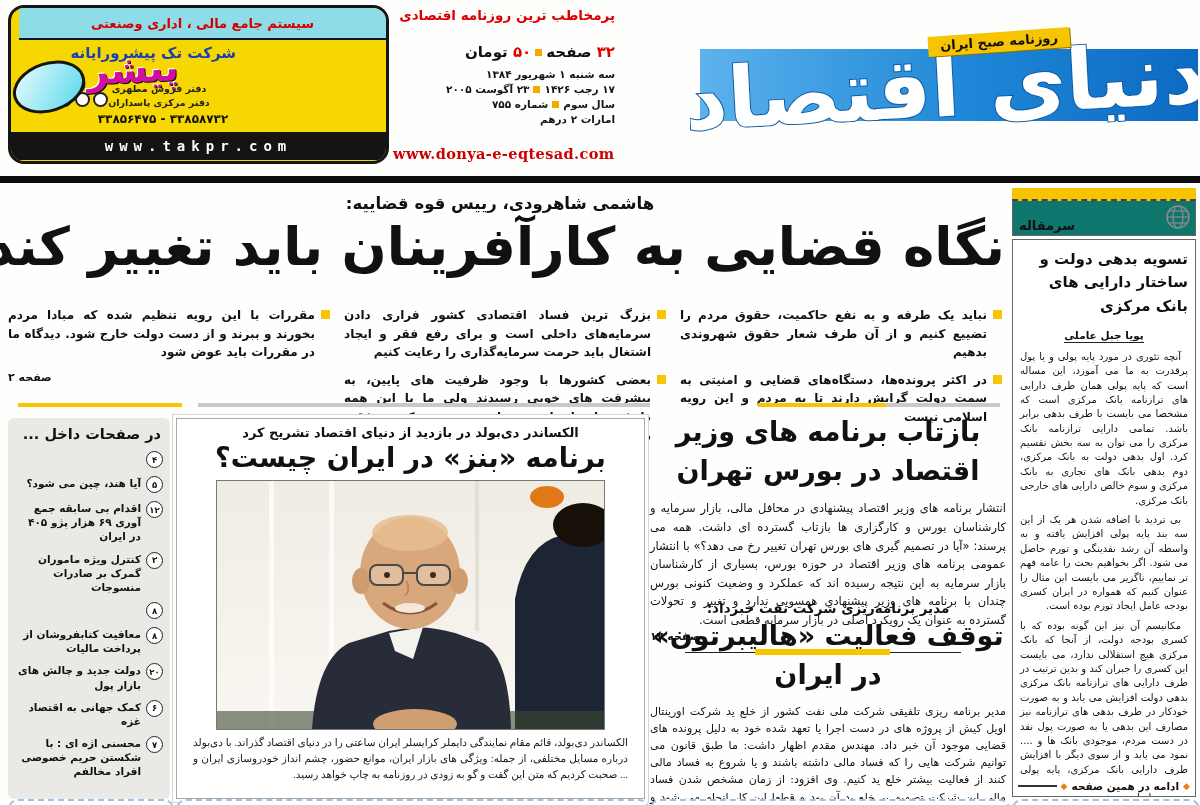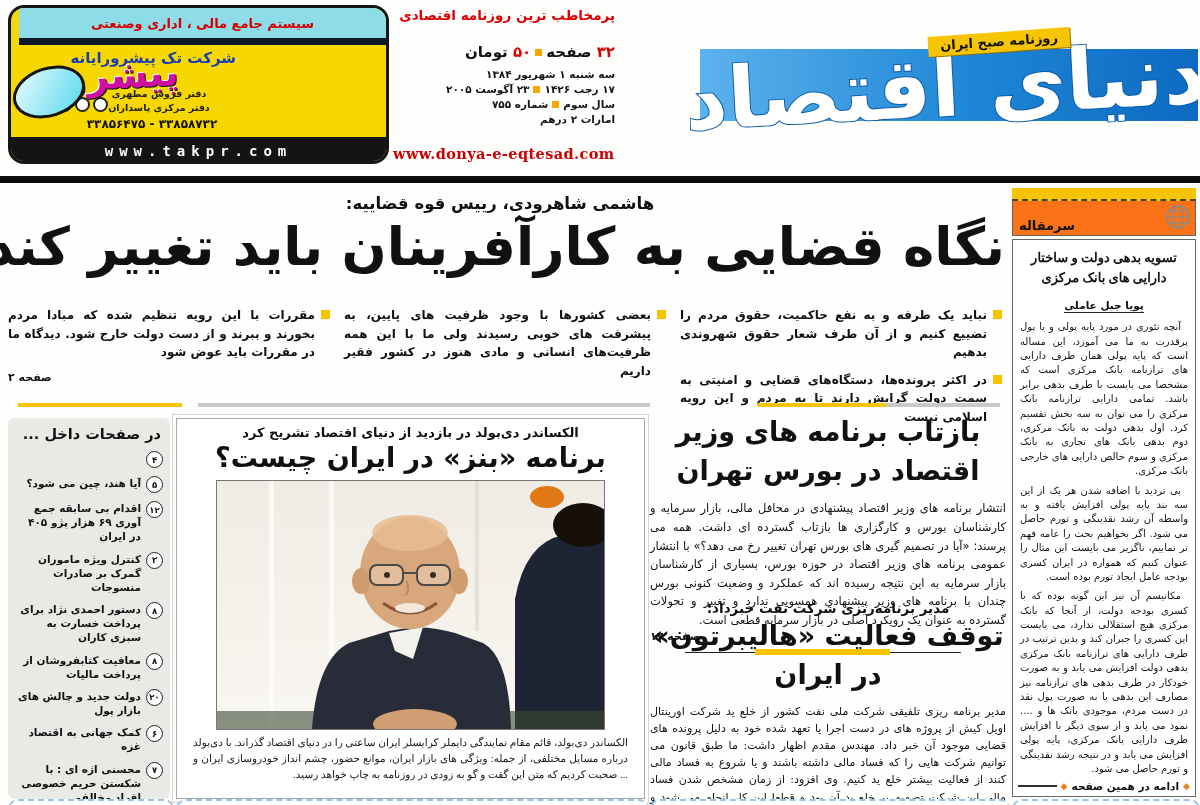--- a/index.html
+++ b/index.html
@@ -7,32 +7,32 @@
     width:1200px;height:805px;position:relative;overflow:hidden;
     background:#fefefc;font-family:"DejaVu Sans",sans-serif;
     direction:rtl;color:#111;
   }
   .abs{position:absolute;}
 
   
   .ad-box{left:8px;top:5px;width:375px;height:153px;border:3px solid #151515;
     border-radius:16px;overflow:hidden;background:#f6d800;direction:rtl;}
   .ad-strip{height:30px;background:#8edce8;display:flex;align-items:center;justify-content:center;
-    color:#d40000;font-weight:bold;font-size:13px;border-bottom:7px solid #0f172a;margin-left:8px;}
+    color:#d40000;font-weight:bold;font-size:13px;border-bottom:2px solid #0f172a;margin-left:8px;}
   .ad-body{position:relative;height:92px;}
   .ad-company{position:absolute;right:150px;top:4px;color:#1a3fae;font-weight:bold;font-size:15px;}
   .ad-logo{position:absolute;left:52px;top:8px;color:#cf0f9f;font-weight:bold;font-size:38px;
     text-shadow:1px 1px 0 #111, -1px -1px 0 #fff;transform:rotate(-3deg);}
   .ad-dots{position:absolute;left:46px;top:52px;display:flex;gap:3px;}
   .ad-dots i{width:11px;height:11px;border:2px solid #222;border-radius:50%;background:#fff;display:block;}
   .ad-ellipse{position:absolute;right:300px;top:22px;width:68px;height:44px;border:3px solid #151515;
     border-radius:50%;background:linear-gradient(135deg,#eafcff,#57d8ea);transform:rotate(-18deg);}
   .ad-offices{position:absolute;right:172px;top:42px;font-size:9.5px;font-weight:bold;line-height:1.5;
     color:#222;text-align:center;width:110px;}
-  .ad-phones{position:absolute;right:159px;top:72px;font-size:12px;font-weight:bold;color:#111;width:150px;text-align:center;}
+  .ad-phones{position:absolute;right:148px;top:72px;font-size:12px;font-weight:bold;color:#111;width:150px;text-align:center;}
   .ad-web{height:28px;background:#141414;color:#fff;display:flex;align-items:center;justify-content:center;
     font-weight:bold;font-size:14px;letter-spacing:6px;direction:ltr;font-family:"DejaVu Sans Mono",monospace;}
 
   
   .tagline{left:390px;top:7px;width:225px;text-align:right;color:#dd0000;font-weight:bold;font-size:13.5px;}
   .issue-info{left:385px;top:41px;width:230px;text-align:right;line-height:1.5;}
   .issue-info .big{font-size:15px;font-weight:bold;margin-bottom:3px;}
   .issue-info .big b{color:#e00000;}
   .issue-info .small{font-size:10.5px;font-weight:bold;color:#141414;line-height:1.45;}
   .sq{display:inline-block;width:7px;height:7px;background:#f5a800;margin:0 4px 1px 4px;vertical-align:middle;}
@@ -82,26 +82,26 @@
   .art-body{font-size:11.5px;line-height:1.62;text-align:justify;margin-top:9px;color:#111;}
   .hr-wrap{position:relative;height:8px;margin-top:5px;}
   .hr-line{position:absolute;left:35px;right:45px;top:4px;height:1px;background:#222;}
   .hr-yellow{position:absolute;left:105px;width:135px;top:1px;height:6px;background:#f6c400;}
   .halli{left:650px;top:600px;width:356px;}
   .halli-kicker{text-align:center;font-weight:bold;font-size:13.5px;}
 
   
   .editorial{left:1012px;top:188px;width:184px;height:610px;box-sizing:border-box;}
   .ed-top{height:11px;background:#f6c400;border-bottom:2px dashed #444;}
-  .ed-head{border:1px solid #666;border-top:none;height:34px;position:relative;background:#f97316;}
+  .ed-head{border:1px solid #666;border-top:none;height:34px;position:relative;background:#0f766e;}
   .ed-head .globe{position:absolute;right:4px;top:3px;}
   .ed-label{position:absolute;left:6px;bottom:2px;font-weight:bold;font-size:13px;}
   .ed-body{border:1px solid #666;margin-top:3px;background:#fff;height:558px;box-sizing:border-box;
     padding:8px 7px 22px;overflow:hidden;position:relative;}
-  .ed-title{font-weight:bold;font-size:13px;text-align:center;line-height:1.55;font-family:Liberation Serif, serif;}
+  .ed-title{font-weight:bold;font-size:15px;text-align:right;line-height:1.55;}
   .ed-author{text-align:center;margin:6px 0 7px;}
   .ed-author span{font-weight:bold;font-size:10.5px;border-bottom:1px solid #222;padding-bottom:1px;}
   .ed-body p{margin:0 0 5px;font-size:10px;line-height:1.44;text-align:justify;text-indent:7px;}
   .ed-footer{position:absolute;bottom:4px;left:5px;right:5px;display:flex;direction:rtl;align-items:center;
     gap:4px;background:#fff;padding-top:2px;}
   .ed-footer .dia{color:#ef7d1a;font-size:9px;line-height:1;}
   .ed-footer .txt{font-weight:bold;font-size:10.5px;white-space:nowrap;}
   .ed-footer .line{flex:1;height:2px;background:#333;}
 
   
@@ -177,20 +177,24 @@
       <span class="txt">نباید یک طرفه و به نفع حاکمیت، حقوق مردم را تضییع کنیم و از آن طرف شعار حقوق شهروندی بدهیم</span>
     </div>
     <div class="bitem">
       <span class="mark"></span>
       <span class="txt">در اکثر پرونده‌ها، دستگاه‌های قضایی و امنیتی به سمت دولت گرایش دارند تا به مردم و این رویه اسلامی نیست</span>
     </div>
   </div>
   <div class="bcol">
     <div class="bitem">
       <span class="mark"></span>
+      <span class="txt">بزرگ ترین فساد اقتصادی کشور فراری دادن سرمایه‌های داخلی است و برای رفع فقر و ایجاد اشتغال باید حرمت سرمایه‌گذاری را رعایت کنیم</span>
+    </div>
+    <div class="bitem">
+      <span class="mark"></span>
       <span class="txt">بعضی کشورها با وجود ظرفیت های پایین، به پیشرفت های خوبی رسیدند ولی ما با این همه ظرفیت‌های انسانی و مادی هنوز در کشور فقیر داریم</span>
     </div>
   </div>
   <div class="bcol">
     <div class="bitem">
       <span class="mark"></span>
       <span class="txt">مقررات با این رویه تنظیم شده که مبادا مردم بخورند و ببرند و از دست دولت خارج شود. دیدگاه ما در مقررات باید عوض شود</span>
     </div>
     <div class="pref">صفحه ۲</div>
   </div>
@@ -214,21 +218,20 @@
   <div class="ip-item">
     <span class="ip-num">۱۲</span>
     <span class="ip-txt">اقدام بی سابقه جمع آوری ۶۹ هزار پژو ۴۰۵ در ایران</span>
   </div>
   <div class="ip-item">
     <span class="ip-num">۳</span>
     <span class="ip-txt">کنترل ویژه ماموران گمرک بر صادرات منسوجات</span>
   </div>
   <div class="ip-item">
     <span class="ip-num">۸</span>
-    <span class="ip-txt">دستور احمدی نژاد برای پرداخت خسارت به سبزی کاران</span>
   </div>
   <div class="ip-item">
     <span class="ip-num">۸</span>
     <span class="ip-txt">معافیت کتابفروشان از پرداخت مالیات</span>
   </div>
   <div class="ip-item">
     <span class="ip-num">۲۰</span>
     <span class="ip-txt">دولت جدید و چالش های بازار پول</span>
   </div>
   <div class="ip-item">

